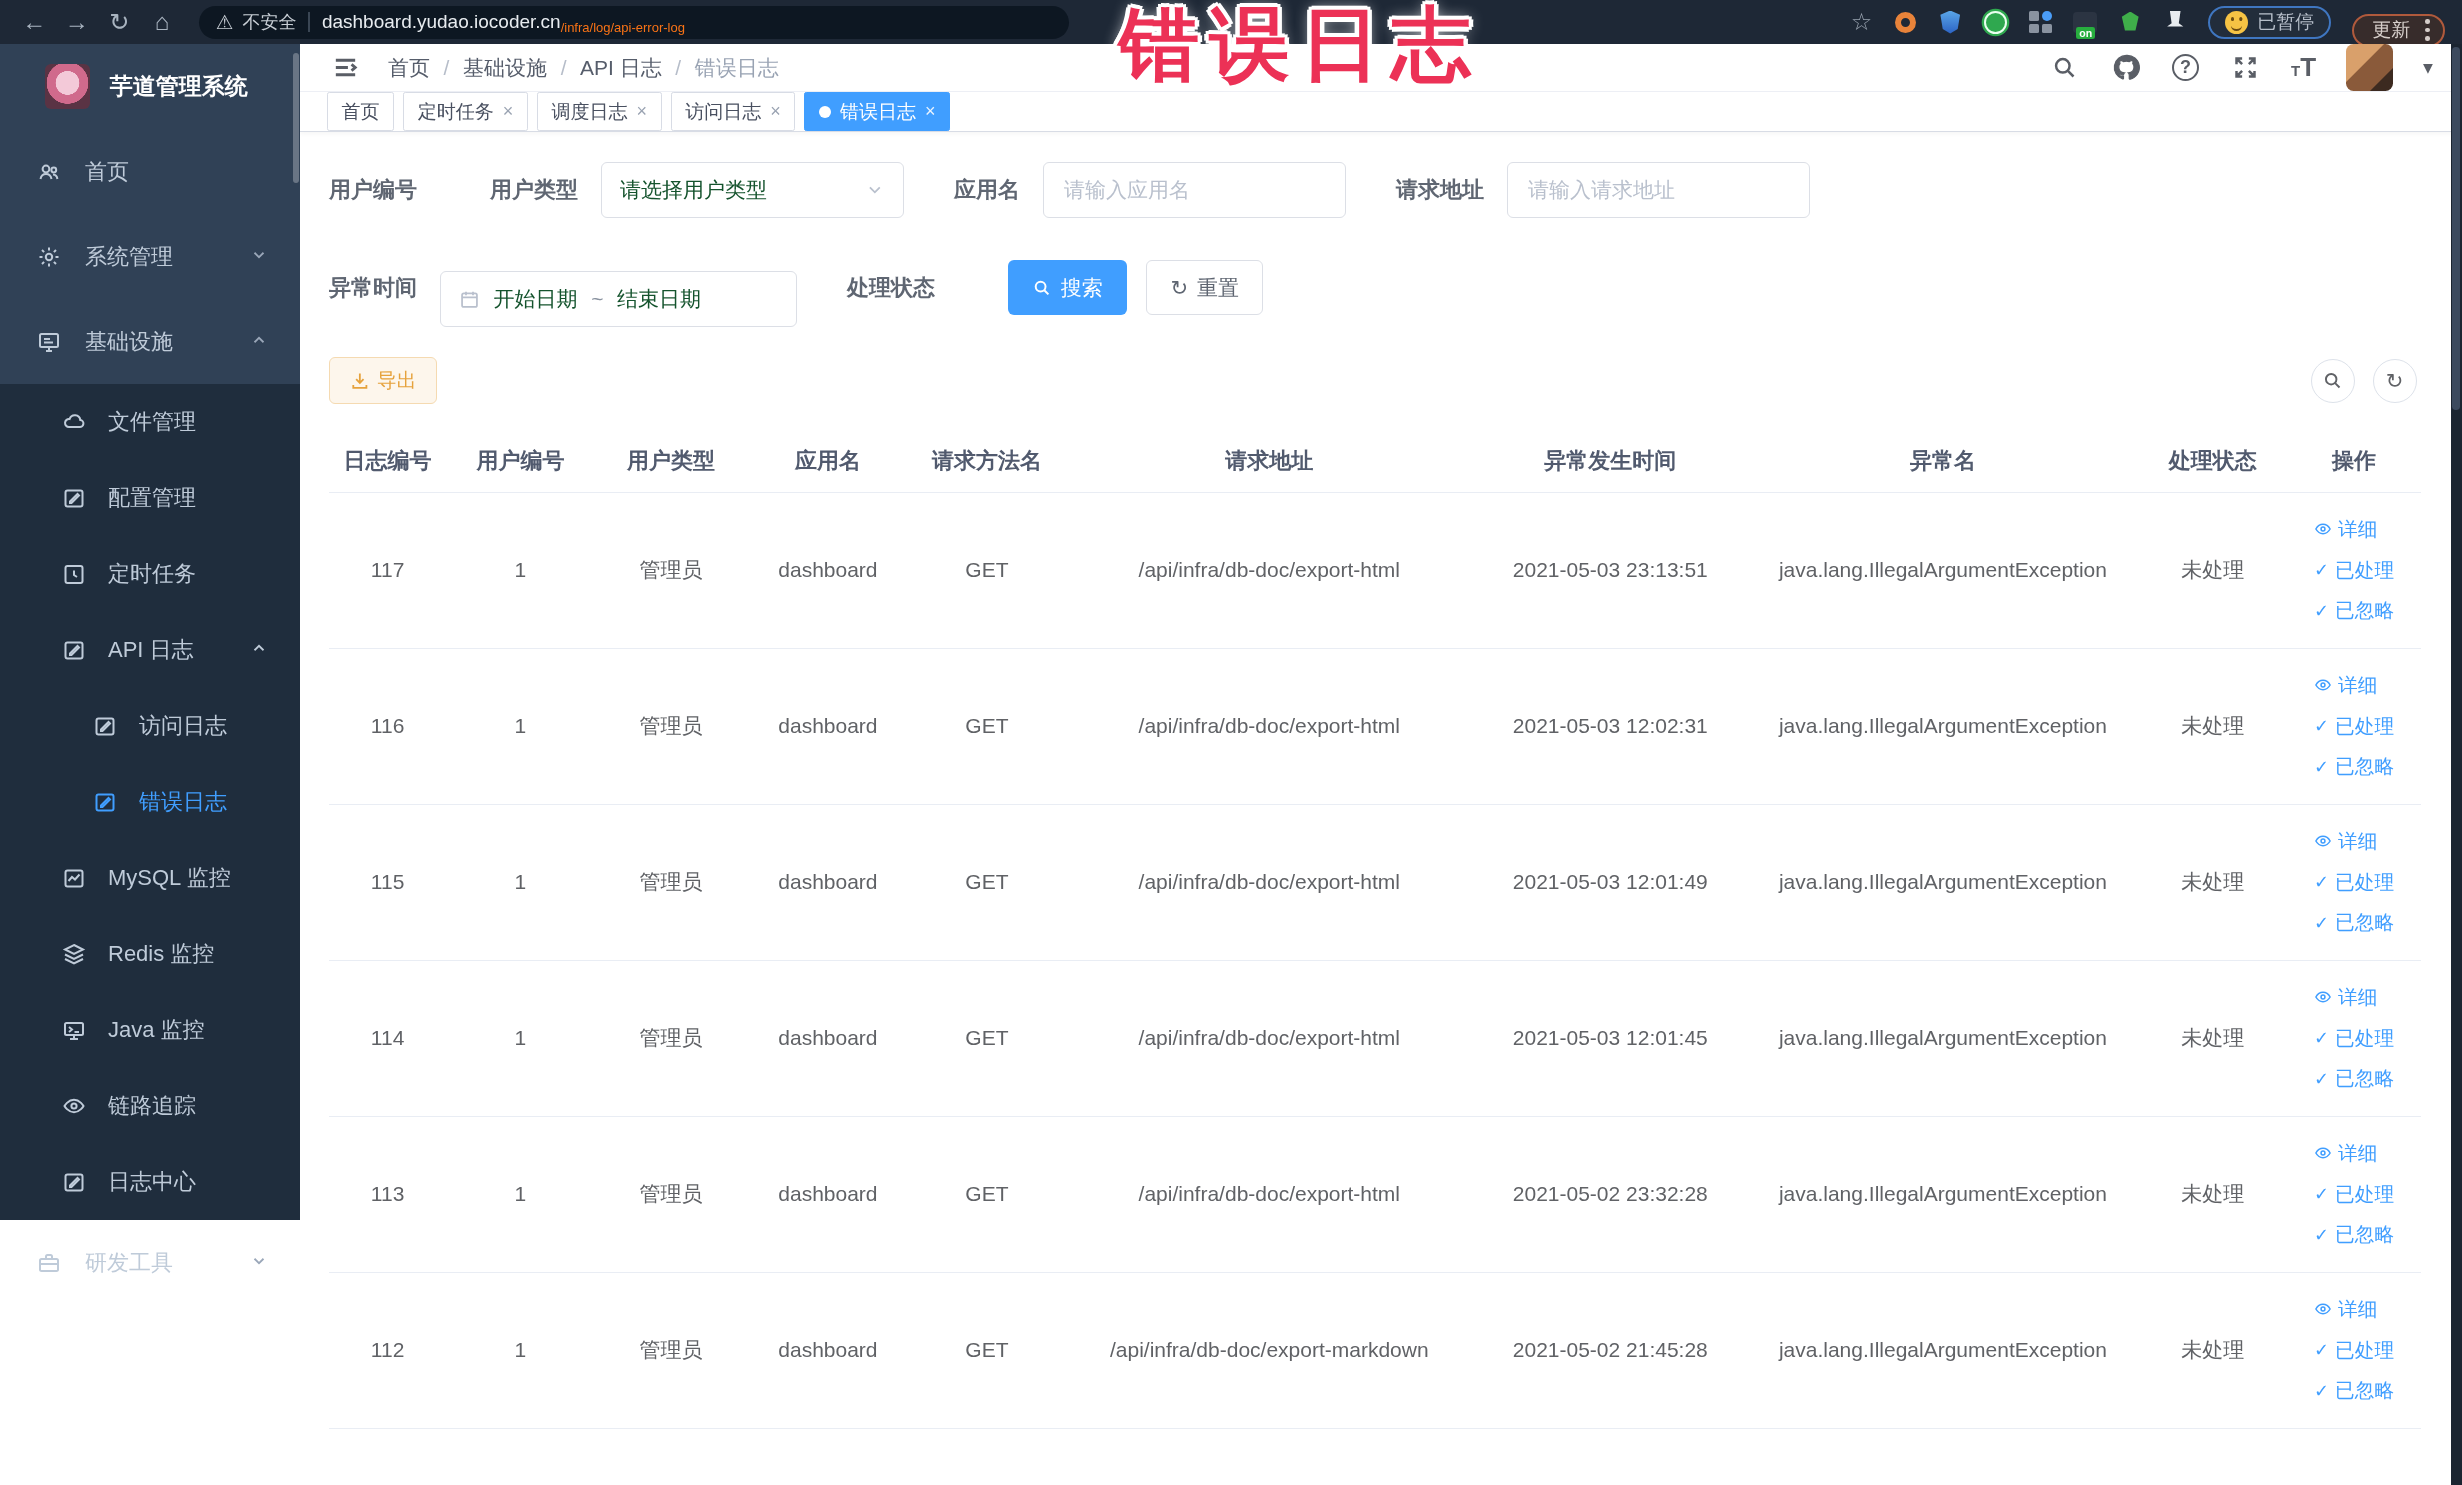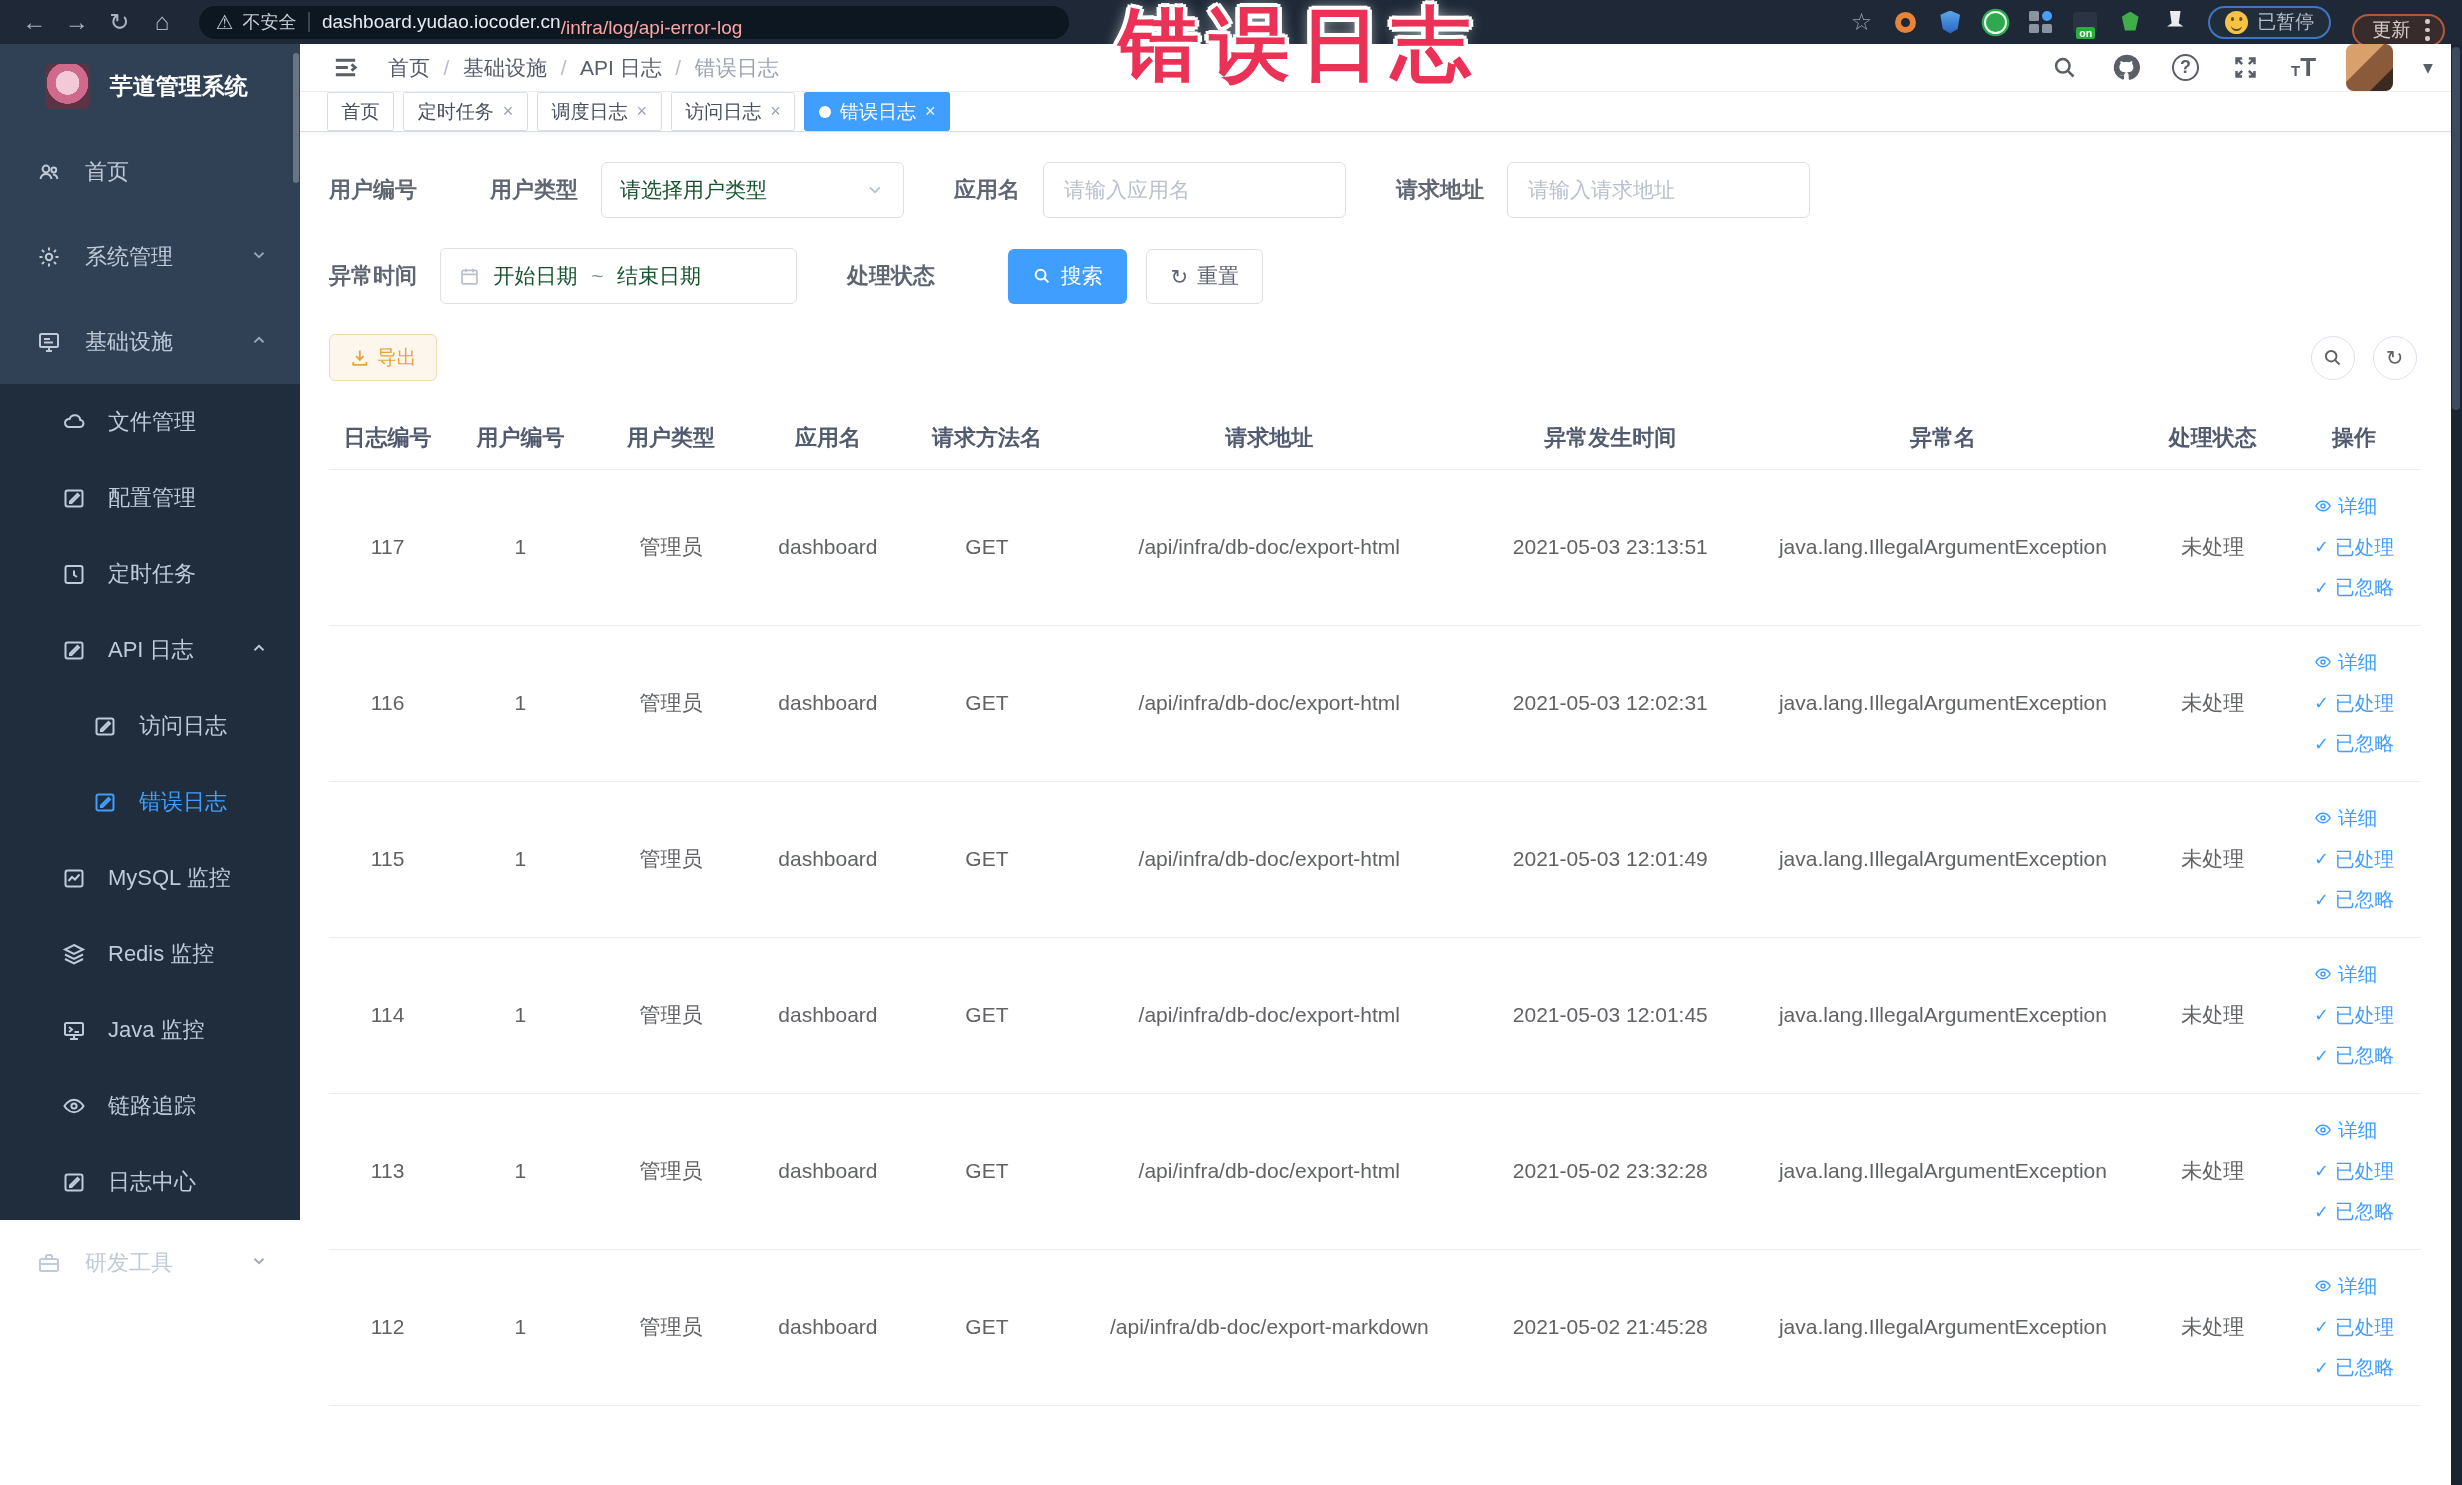--- a/index.html
+++ b/index.html
@@ -11,21 +11,21 @@
   
   .browser-bar { height:44px; background:#1e2836; display:flex; align-items:center; padding:0 16.7px; }
   .nav-btn { width:35px; height:35px; display:flex; align-items:center; justify-content:center;
     color:#a9b4c0; font-size:24px; border-radius:50%; flex-shrink:0; margin-right:7.6px; }
   .url-pill { margin-left:12px; width:870px; height:33px; background:#0d1722; border-radius:16.7px;
     display:flex; align-items:center; padding:0 16.7px; color:#c7cdd4; }
   .warn-ico { font-size:19.7px; margin-right:9px; color:#c7cdd4; }
   .sec-label { font-size:18px; margin-right:12px; }
   .url-div { width:1.5px; height:19.7px; background:#3a4654; margin-right:12px; }
   .url-host { font-size:19px; color:#e8ecf0; }
-  .url-path { font-size:19px; color:#fca5a5;margin-top:11px; }
+  .url-path { font-size:13px; color:#f97316;margin-top:11px; }
   .ext-row { margin-left:auto; display:flex; align-items:center; gap:21px; }
   .star-ico { color:#9aa4b1; font-size:24px; }
   .ext-ico { width:24px; height:24px; display:flex; align-items:center; justify-content:center; position:relative; }
   .donut { width:21px; height:21px; border:6.8px solid #e8833a; border-radius:50%; }
   .shield { width:19.7px; height:23px; background:linear-gradient(180deg,#5aa6e8,#2b62c4);
     clip-path:polygon(50% 0,100% 18%,88% 80%,50% 100%,12% 80%,0 18%); }
   .greenc { width:23px; height:23px; background:#2fa84f; border-radius:50%; border:2.3px solid #eafff0; box-shadow:0 0 0 2.3px #2fa84f; }
   .gridic { display:grid; grid-template-columns:9.8px 9.8px; grid-template-rows:9.8px 9.8px; gap:3px; }
   .gridic i { background:#8a93a0; border-radius:1.5px; }
   .gridic i.b { background:#4a9df8; border-radius:50%; }
@@ -97,21 +97,21 @@
   .filter-row { display:flex; align-items:center; margin-bottom:30px; }
   .f-item { display:flex; align-items:center; margin-right:50px; }
   .f-label { font-size:22px; font-weight:bold; color:#5f6672; margin-right:23px; white-space:nowrap; }
   .inp { width:303px; height:56px; border:1.5px solid #dcdfe6; border-radius:6px; background:#fff;
     display:flex; align-items:center; padding:0 18px; }
   .inp input { border:none; outline:none; width:100%; font-size:21px; color:#303133; font-family:inherit; background:transparent; }
   .inp input::placeholder { color:#b9c0cd; }
   .ph { font-size:21px; color:#14532d; }
   .sel { justify-content:space-between; }
   .sel svg { stroke:#b9c0cd; }
-  .date-range { width:357px; gap:13.6px; }
+  .date-range { width:357px; gap:13.6px;margin-top:23px; }
   .date-range svg { stroke:#b9c0cd; flex-shrink:0; }
   .dr-sep { color:#8a93a0; font-size:21px; }
   .btn { height:55px; border-radius:6px; font-size:21px; display:inline-flex; align-items:center;
     justify-content:center; gap:9px; padding:0 23px; border:1.5px solid transparent; cursor:pointer; font-family:inherit; }
   .btn-primary { background:#409eff; color:#fff; }
   .btn-primary svg { stroke:#fff; }
   .btn-plain { background:#fff; border-color:#dcdfe6; color:#5f6672; }
   .btn-export { height:47px; font-size:19.7px; padding:0 19.7px; background:#fdf6ec; border-color:#f5dab1; color:#e6a23c; gap:7.6px; }
   .btn-export svg { stroke:#e6a23c; }
   .rico { font-size:21px; line-height:1; }

